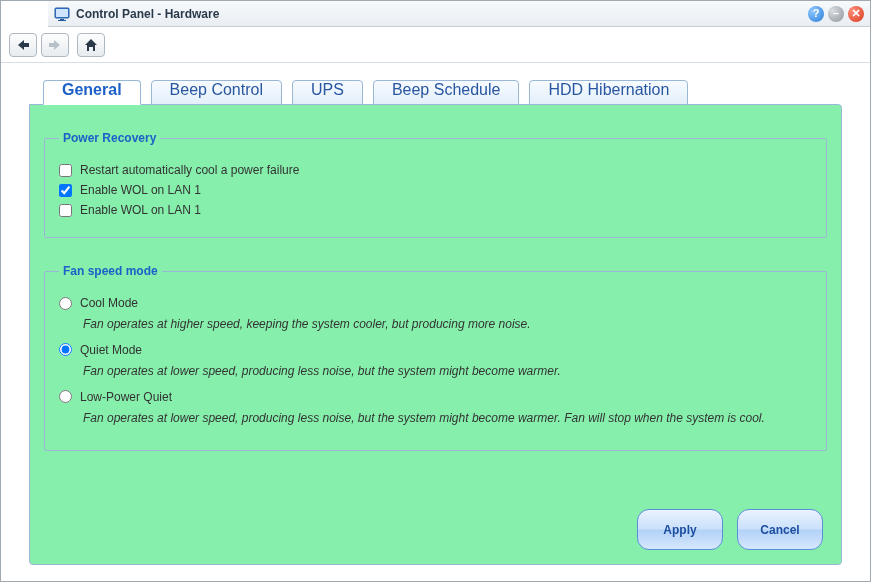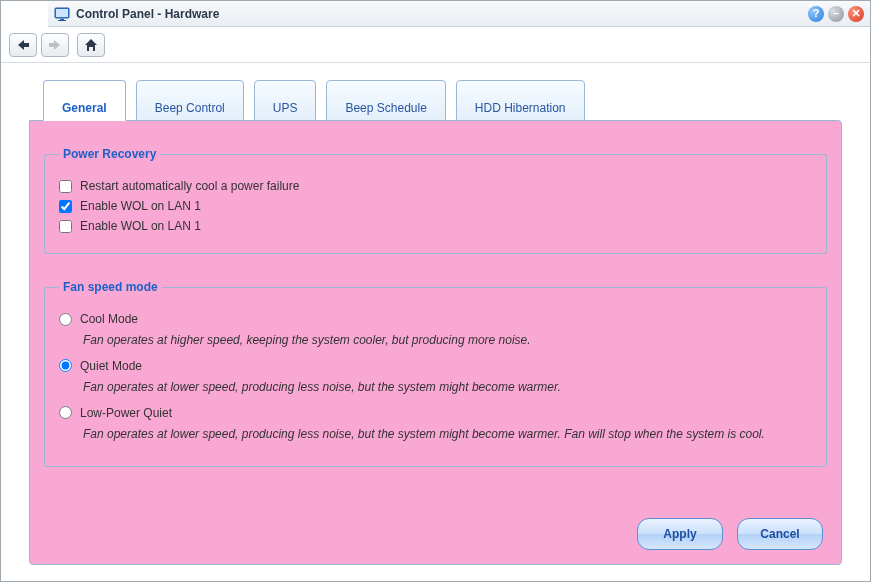--- a/index.html
+++ b/index.html
@@ -101,43 +101,43 @@
   }
 
   .tabstrip {
     display: flex;
     align-items: flex-end;
     gap: 10px;
     position: relative;
     margin-left: 14px;
   }
   .tab {
-    padding: 20px 18px 5px 18px;
+    padding: 0 18px 5px 18px;
     border: 1px solid #9bb7d6;
     border-bottom: 1px solid #9bb7d6;
     border-radius: 4px 4px 0 0;
     background: linear-gradient(to bottom, #f6fbff, #e4effa);
     color: #2856a0;
     cursor: pointer;
-    font-size: 12px;
+    font-size: 16px;
     position: relative;
     top: 1px;
   }
   .tab.active {
     background: #fff;
     border-bottom-color: #fff;
     font-weight: bold;
     color: #1c60c8;
     z-index: 2;
   }
 
   .tabpanel {
     border: 1px solid #9bb7d6;
     border-radius: 0 4px 4px 4px;
-    background: #f9a8d4;
+    background: #86efac;
     flex: 1 1 auto;
     padding: 16px 14px 12px 14px;
     display: flex;
     flex-direction: column;
   }
 
   fieldset.group {
     border: 1px solid #9bb7d6;
     border-radius: 2px;
     margin: 10px 0 16px 0;
@@ -173,21 +173,21 @@
 
   .button-row {
     margin-top: auto;
     display: flex;
     justify-content: flex-end;
     gap: 14px;
     padding: 6px 4px 2px 0;
   }
   .btn {
     min-width: 86px;
-    height: 32px;
+    height: 41px;
     padding: 0 18px;
     border: 1px solid #5a8fd6;
     border-radius: 12px;
     background: linear-gradient(to bottom, #eaf3ff 0%, #cbe0fb 48%, #b3d1f7 52%, #d6e8fd 100%);
     color: #1c4fa0;
     font-weight: bold;
     cursor: pointer;
     font-size: 12px;
   }
 </style>

